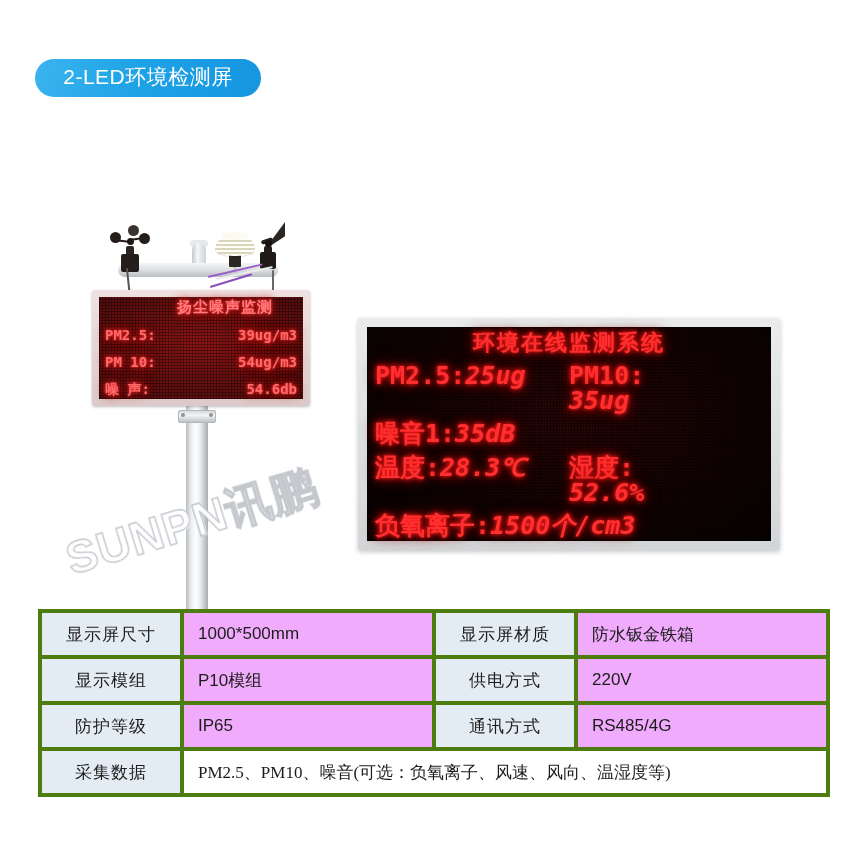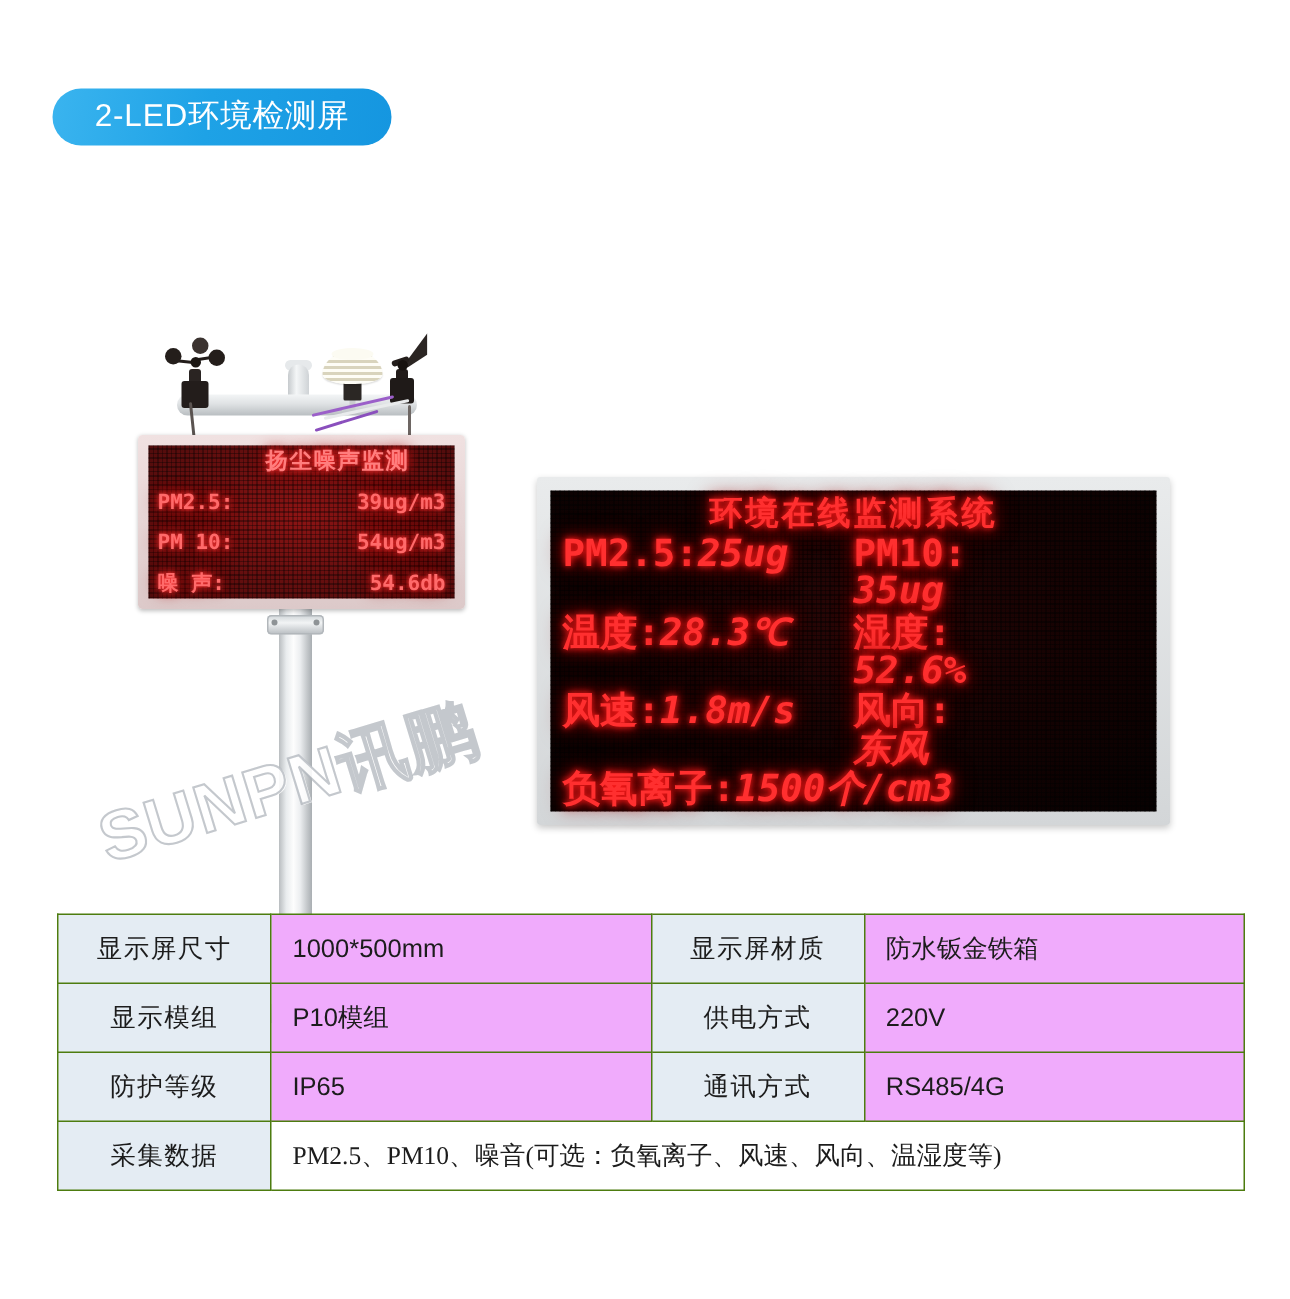--- a/index.html
+++ b/index.html
@@ -194,21 +194,21 @@
     white-space:nowrap;
   }
 
   
   #spec-table{
     position:absolute;left:38px;top:609px;width:792px;
     border-collapse:collapse;
     table-layout:fixed;
   }
   #spec-table td{
-    border:1px solid #4d7c0f;
+    border:4px solid #4d7c0f;
     height:46px;
     font-size:17px;
     color:#1c1c1c;
     padding:0 14px;
     box-sizing:border-box;
     vertical-align:middle;
   }
   #spec-table td.k{
     background:#e4ecf3;
     text-align:center;
@@ -307,43 +307,37 @@
             <span class="led2-k">PM2.5:</span>
             <span class="led2-v">25ug</span>
           </span>
           <span class="led2-half right">
             <span class="led2-k">PM10:</span>
             <span class="led2-v">35ug</span>
           </span>
         </div>
 
         <div class="led2-row led2-pair">
+          <span class="led2-half">
+            <span class="led2-k">噪音1:</span>
+            <span class="led2-v">35dB</span>
+          </span>
         </div>
 
         <div class="led2-row led2-pair">
           <span class="led2-half">
             <span class="led2-k">温度:</span>
             <span class="led2-v">28.3℃</span>
           </span>
           <span class="led2-half right">
             <span class="led2-k">湿度:</span>
             <span class="led2-v">52.6%</span>
           </span>
         </div>
 
-        <div class="led2-row led2-pair">
-          <span class="led2-half">
-            <span class="led2-k">风速:</span>
-            <span class="led2-v">1.8m/s</span>
-          </span>
-          <span class="led2-half right">
-            <span class="led2-k">风向:</span>
-            <span class="led2-v">东风</span>
-          </span>
-        </div>
 
         <div class="led2-row" id="led2-ion-row">
           <span class="led2-k">负氧离子:</span>
           <span class="led2-v">1500个/cm3</span>
         </div>
 
       </div>
     </div>
   </div>
 

